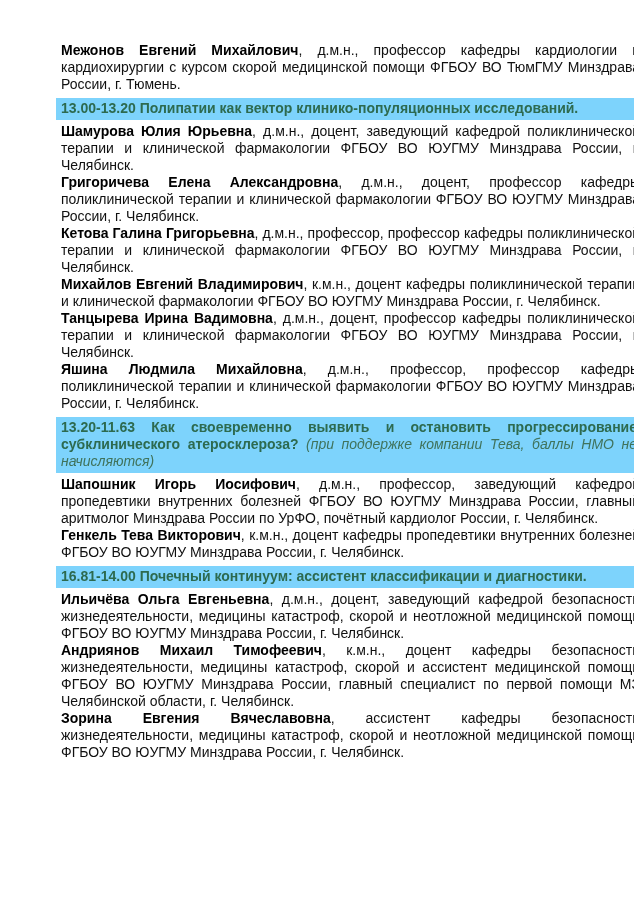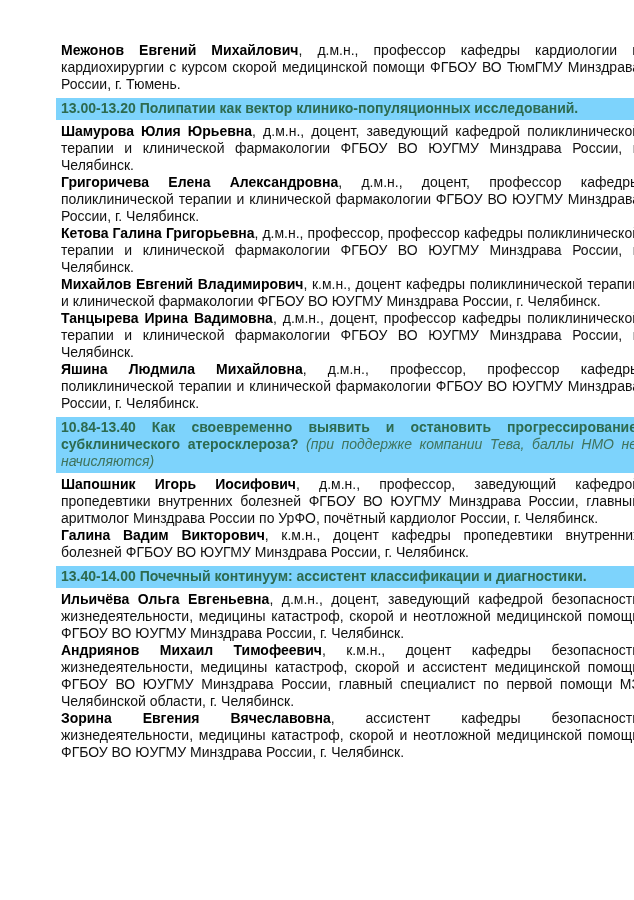--- a/index.html
+++ b/index.html
@@ -45,21 +45,21 @@
 <div class="page">
   <div>
       <p class="speaker"><b>Межонов Евгений Михайлович</b><span>, д.м.н., профессор кафедры кардиологии и кардиохирургии с курсом скорой медицинской помощи ФГБОУ ВО ТюмГМУ Минздрава России, г. Тюмень.</span></p>
       <div class="session"><span>13.00-13.20</span> <span>Полипатии как вектор клинико-популяционных исследований.</span></div>
       <p class="speaker"><b>Шамурова Юлия Юрьевна</b><span>, д.м.н., доцент, заведующий кафедрой поликлинической терапии и клинической фармакологии ФГБОУ ВО ЮУГМУ Минздрава России, г. Челябинск.</span></p>
       <p class="speaker"><b>Григоричева Елена Александровна</b><span>, д.м.н., доцент, профессор кафедры поликлинической терапии и клинической фармакологии ФГБОУ ВО ЮУГМУ Минздрава России, г. Челябинск.</span></p>
       <p class="speaker"><b>Кетова Галина Григорьевна</b><span>, д.м.н., профессор, профессор кафедры поликлинической терапии и клинической фармакологии ФГБОУ ВО ЮУГМУ Минздрава России, г. Челябинск.</span></p>
       <p class="speaker"><b>Михайлов Евгений Владимирович</b><span>, к.м.н., доцент кафедры поликлинической терапии и клинической фармакологии ФГБОУ ВО ЮУГМУ Минздрава России, г. Челябинск.</span></p>
       <p class="speaker"><b>Танцырева Ирина Вадимовна</b><span>, д.м.н., доцент, профессор кафедры поликлинической терапии и клинической фармакологии ФГБОУ ВО ЮУГМУ Минздрава России, г. Челябинск.</span></p>
       <p class="speaker"><b>Яшина Людмила Михайловна</b><span>, д.м.н., профессор, профессор кафедры поликлинической терапии и клинической фармакологии ФГБОУ ВО ЮУГМУ Минздрава России, г. Челябинск.</span></p>
-      <div class="session"><span>10.84-13.40</span> <span>Как своевременно выявить и остановить прогрессирование субклинического атеросклероза?</span> <em class="note">(при поддержке компании Тева, баллы НМО не начисляются)</em></div>
+      <div class="session"><span>13.20-11.63</span> <span>Как своевременно выявить и остановить прогрессирование субклинического атеросклероза?</span> <em class="note">(при поддержке компании Тева, баллы НМО не начисляются)</em></div>
       <p class="speaker"><b>Шапошник Игорь Иосифович</b><span>, д.м.н., профессор, заведующий кафедрой пропедевтики внутренних болезней ФГБОУ ВО ЮУГМУ Минздрава России, главный аритмолог Минздрава России по УрФО, почётный кардиолог России, г. Челябинск.</span></p>
-      <p class="speaker"><b>Галина Вадим Викторович</b><span>, к.м.н., доцент кафедры пропедевтики внутренних болезней ФГБОУ ВО ЮУГМУ Минздрава России, г. Челябинск.</span></p>
-      <div class="session"><span>13.40-14.00</span> <span>Почечный континуум: ассистент классификации и диагностики.</span></div>
+      <p class="speaker"><b>Генкель Тева Викторович</b><span>, к.м.н., доцент кафедры пропедевтики внутренних болезней ФГБОУ ВО ЮУГМУ Минздрава России, г. Челябинск.</span></p>
+      <div class="session"><span>16.81-14.00</span> <span>Почечный континуум: ассистент классификации и диагностики.</span></div>
       <p class="speaker"><b>Ильичёва Ольга Евгеньевна</b><span>, д.м.н., доцент, заведующий кафедрой безопасности жизнедеятельности, медицины катастроф, скорой и неотложной медицинской помощи ФГБОУ ВО ЮУГМУ Минздрава России, г. Челябинск.</span></p>
       <p class="speaker"><b>Андриянов Михаил Тимофеевич</b><span>, к.м.н., доцент кафедры безопасности жизнедеятельности, медицины катастроф, скорой и ассистент медицинской помощи ФГБОУ ВО ЮУГМУ Минздрава России, главный специалист по первой помощи МЗ Челябинской области, г. Челябинск.</span></p>
       <p class="speaker"><b>Зорина Евгения Вячеславовна</b><span>, ассистент кафедры безопасности жизнедеятельности, медицины катастроф, скорой и неотложной медицинской помощи ФГБОУ ВО ЮУГМУ Минздрава России, г. Челябинск.</span></p>
     </div>
 </div>
 
 </body></html>

